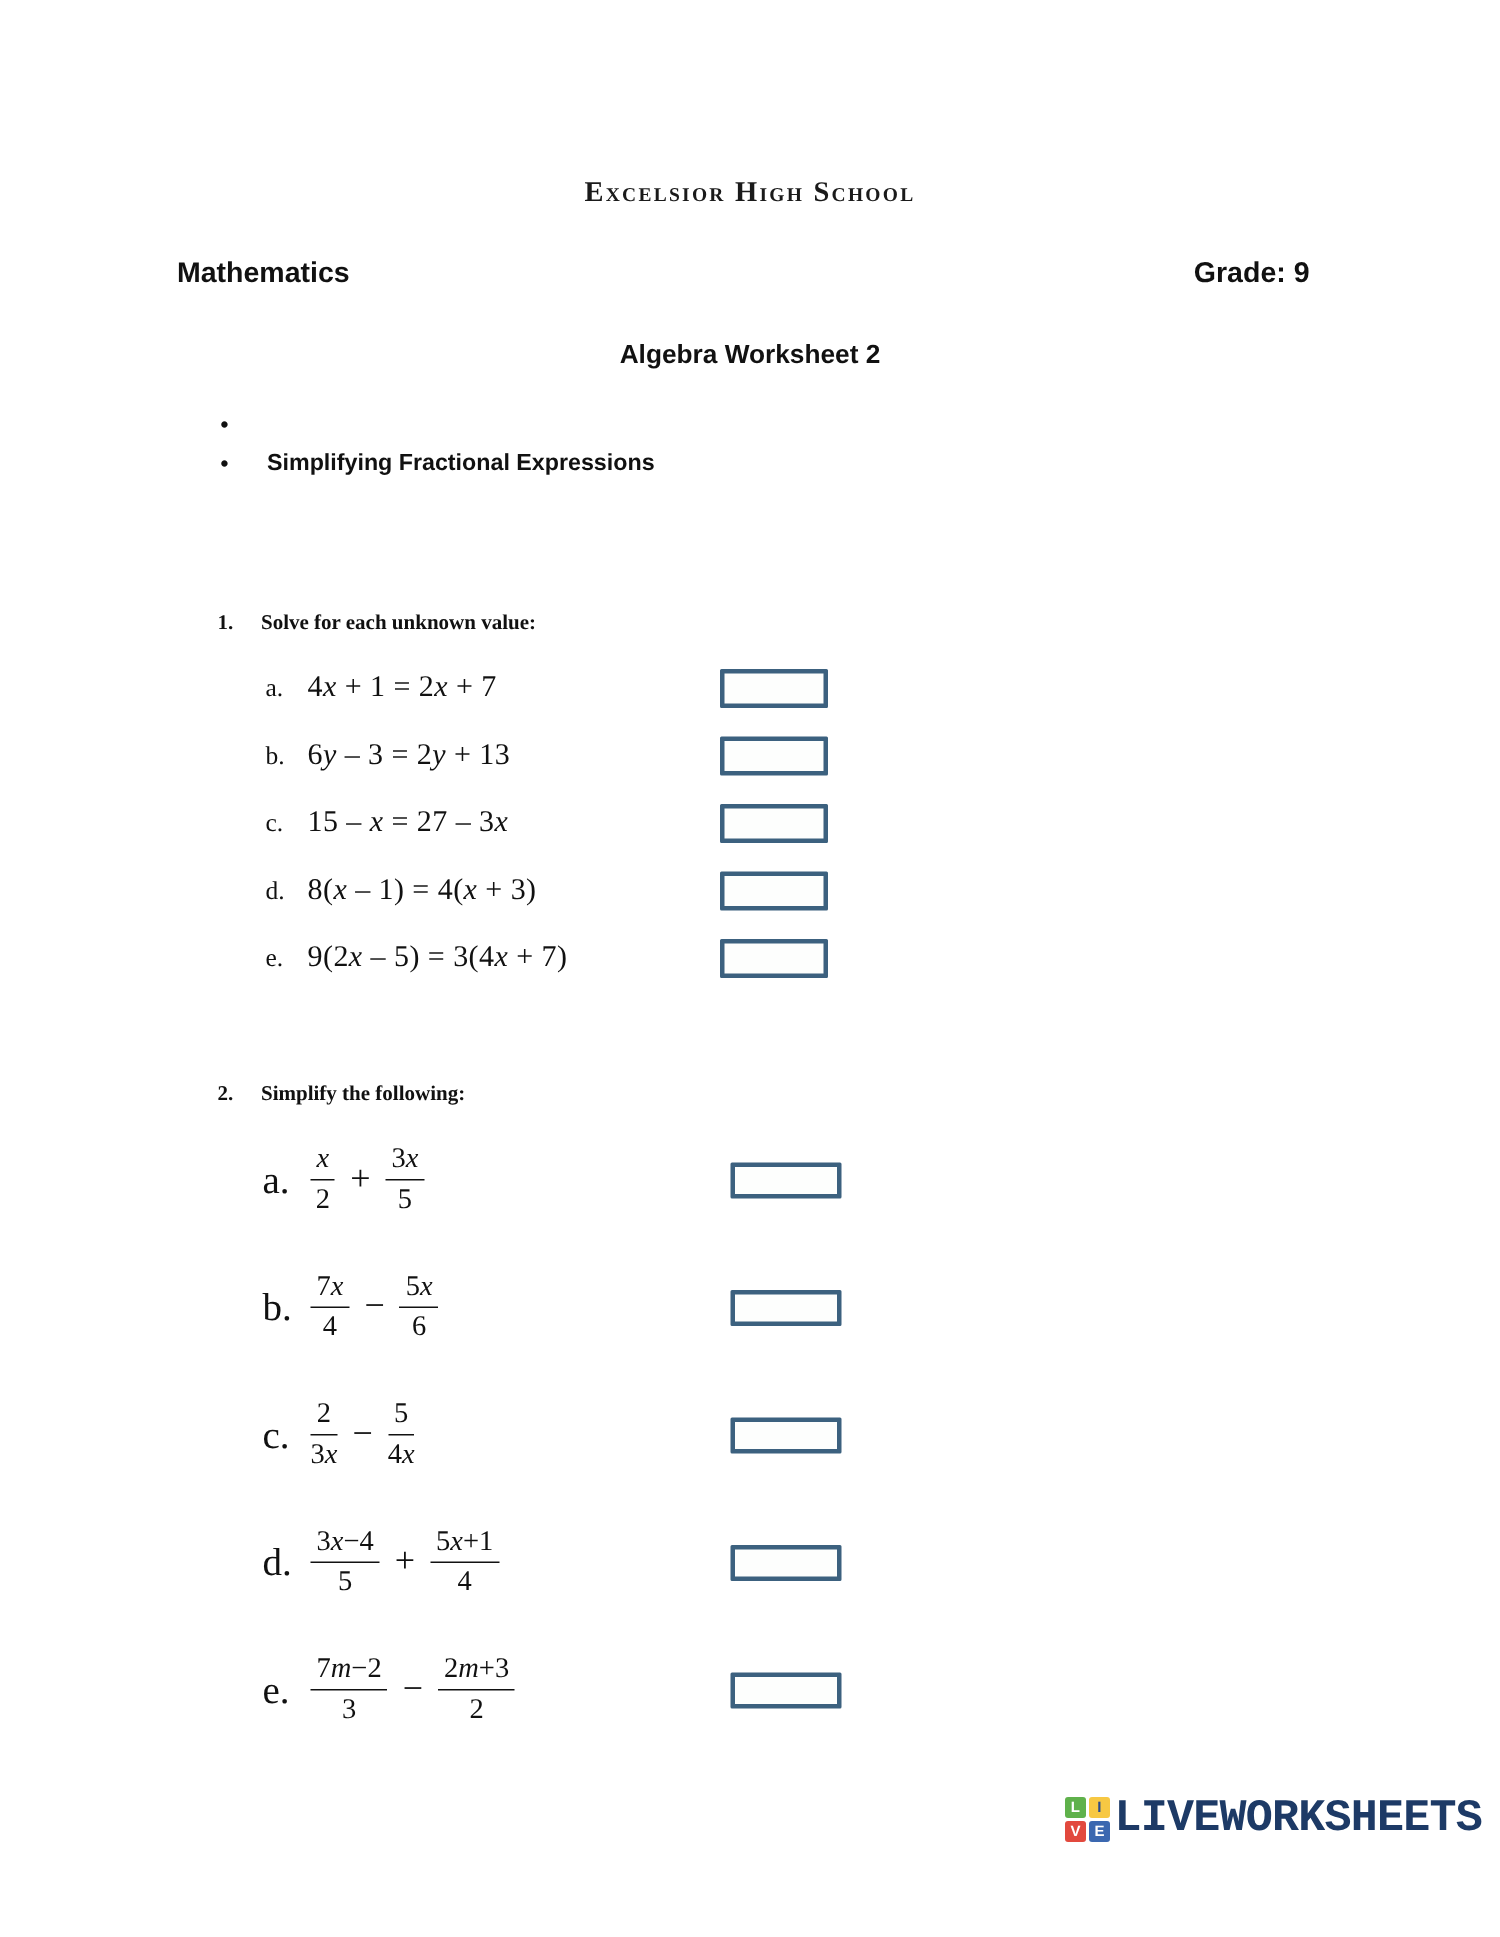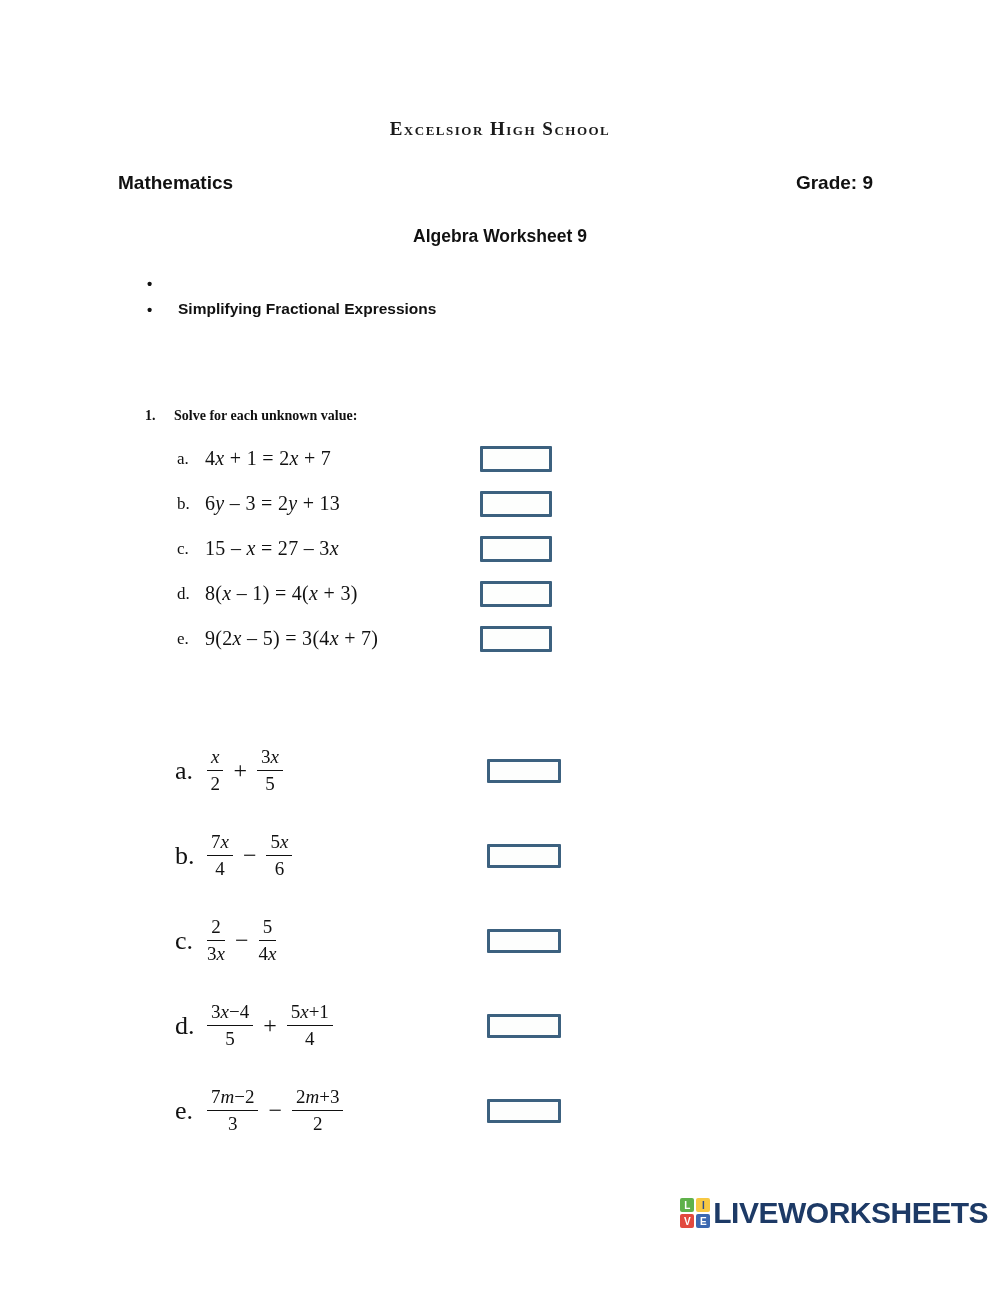--- a/index.html
+++ b/index.html
@@ -51,36 +51,36 @@
     border:3px solid #3c617f;border-radius:1px;padding:0 4px;
     font:15px "Liberation Sans",sans-serif;outline:none;}
   .eq-row .answer-box{left:335px;width:72px;height:26px;}
   .frac-row .answer-box{left:342px;width:74px;height:24px;}
 
   
   .logo{position:absolute;right:12px;bottom:5px;display:flex;align-items:center;gap:3px;cursor:pointer;}
   .tiles{display:grid;grid-template-columns:14px 14px;grid-auto-rows:14px;gap:2px;}
   .tile{display:flex;align-items:center;justify-content:center;border-radius:2px;
     font:700 10px "Liberation Sans",sans-serif;}
-  .brand{font-family:Liberation Sans, sans-serif;font-weight:800;font-size:30px;
+  .brand{font-family:Liberation Mono, monospace;font-weight:800;font-size:30px;
     letter-spacing:-0.5px;}
 </style>
 </head>
 <body>
 
 <div class="page">
 
   <div class="school-title">Excelsior High School</div>
 
   <div class="subject-row">
     <span>Mathematics</span>
     <span>Grade: 9</span>
   </div>
 
-  <div class="ws-title">Algebra Worksheet 9</div>
+  <div class="ws-title">Algebra Worksheet 2</div>
 
   <ul class="topics">
     <li class="topic">
       <span class="bullet">•</span>
     </li>
     <li class="topic">
       <span class="bullet">•</span>
       <span>Simplifying Fractional Expressions</span>
     </li>
   </ul>
@@ -116,20 +116,23 @@
 
     <div class="eq-row">
       <span class="eq-label">e.</span>
       <span class="eq-text">9(2<i>x</i> – 5) = 3(4<i>x</i> + 7)</span>
       <input type="text" class="answer-box" style="border-color: rgb(60, 97, 127);">
     </div>
   </div>
   </div>
 
   <div class="section" id="section-2">
+    <div class="sec-head">
+      <span class="sec-num">2.</span><span>Simplify the following:</span>
+    </div>
     <div id="s2-rows">
     <div class="frac-row">
       <span class="plabel2">a.</span>
       <span class="frac">
         <span class="fnum"><i>x</i></span>
         <span class="fden">2</span>
       </span>
       <span class="frac-op">+</span>
       <span class="frac">
         <span class="fnum">3<i>x</i></span>

